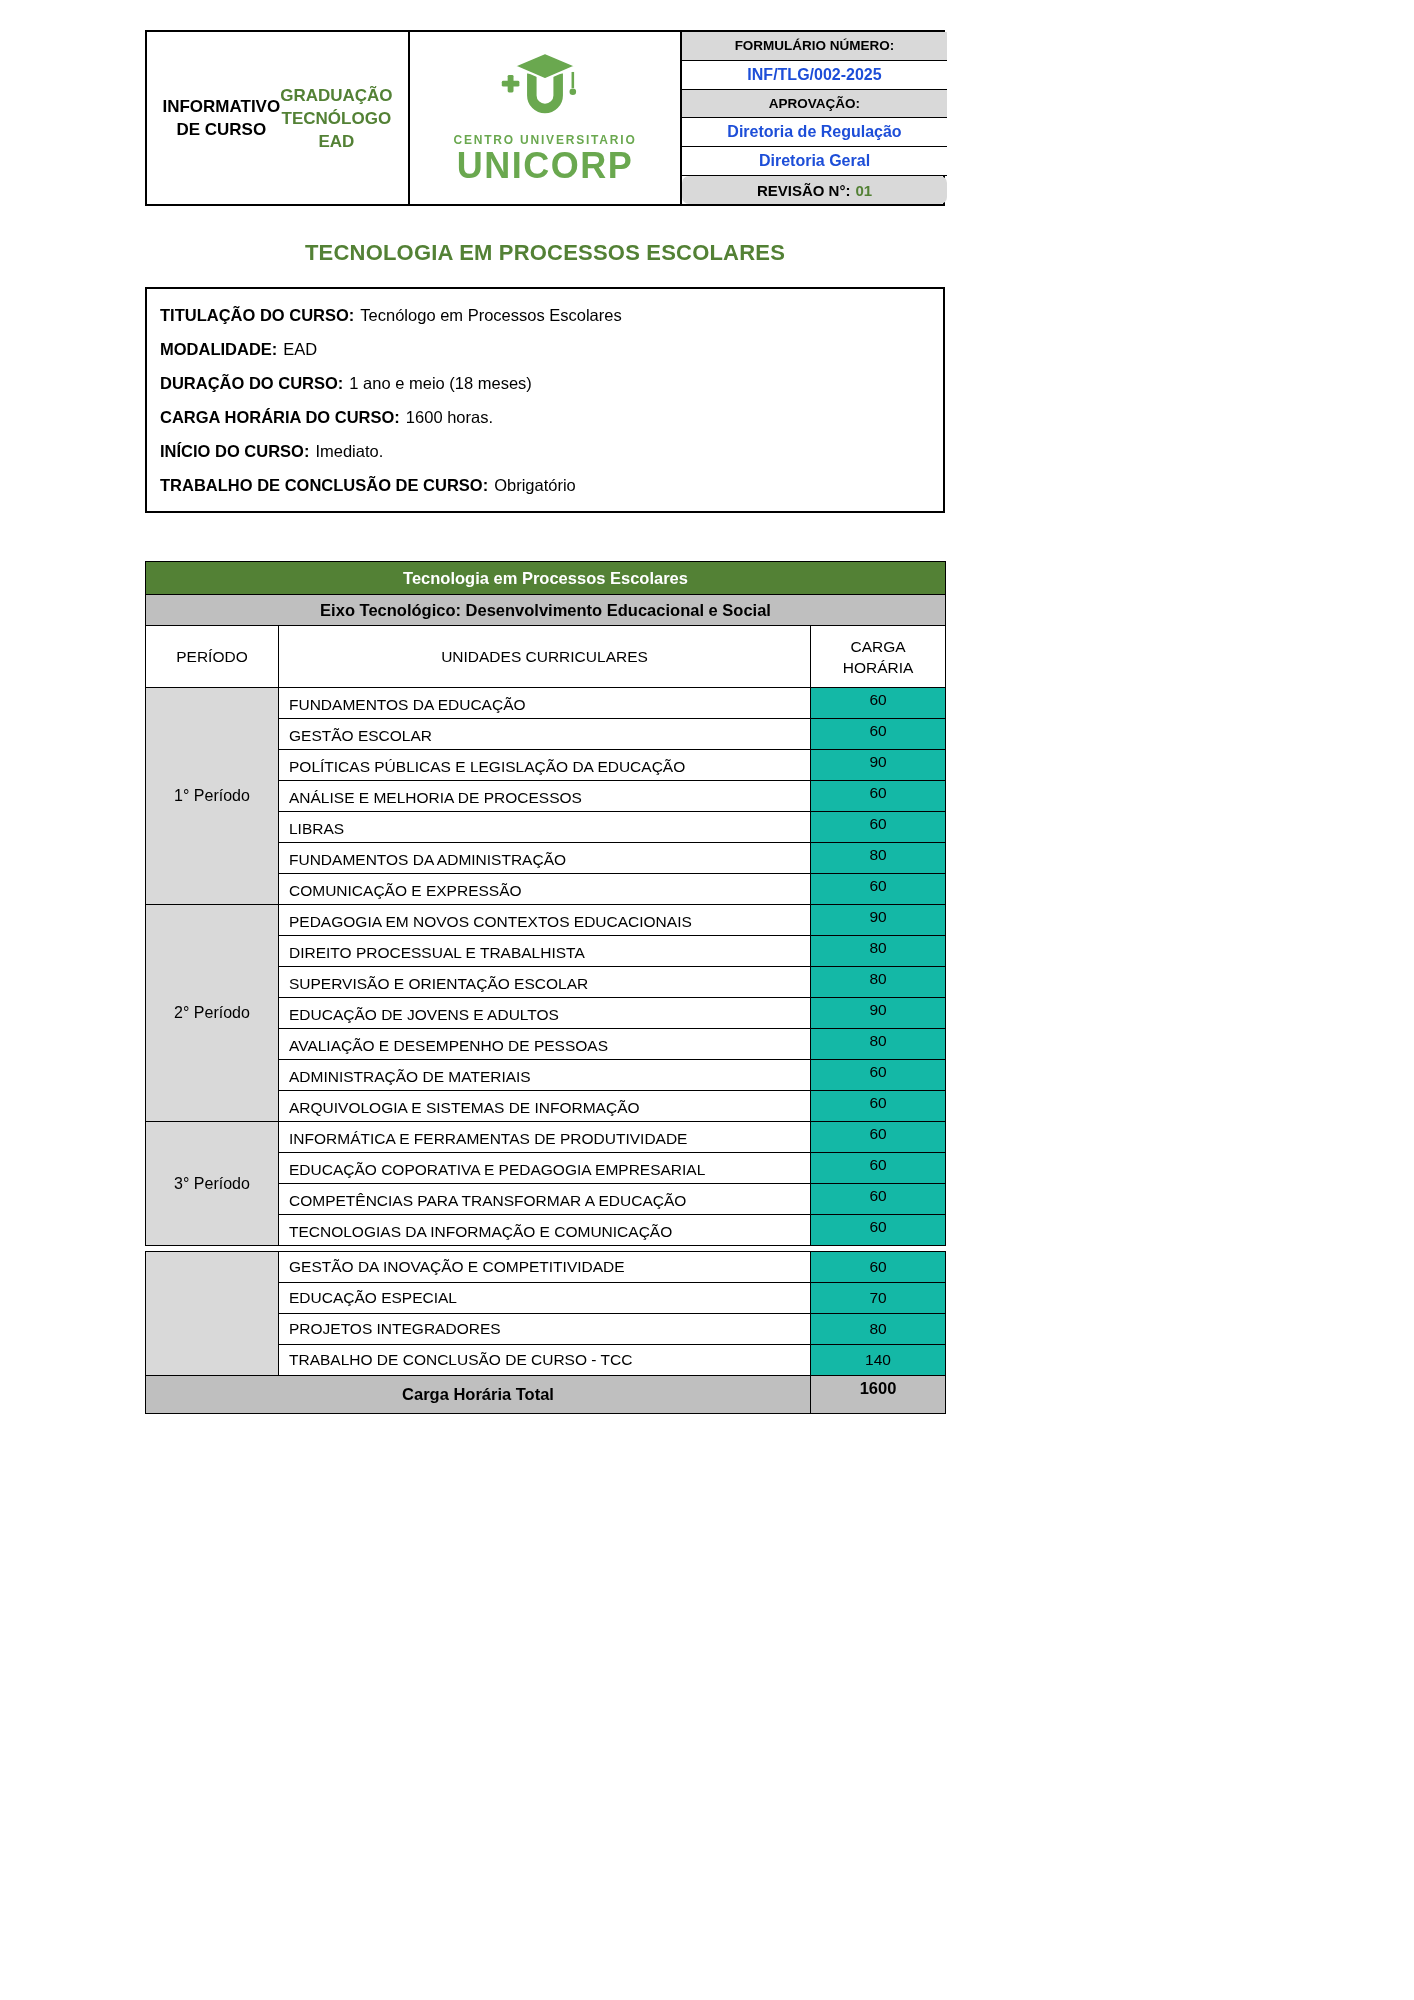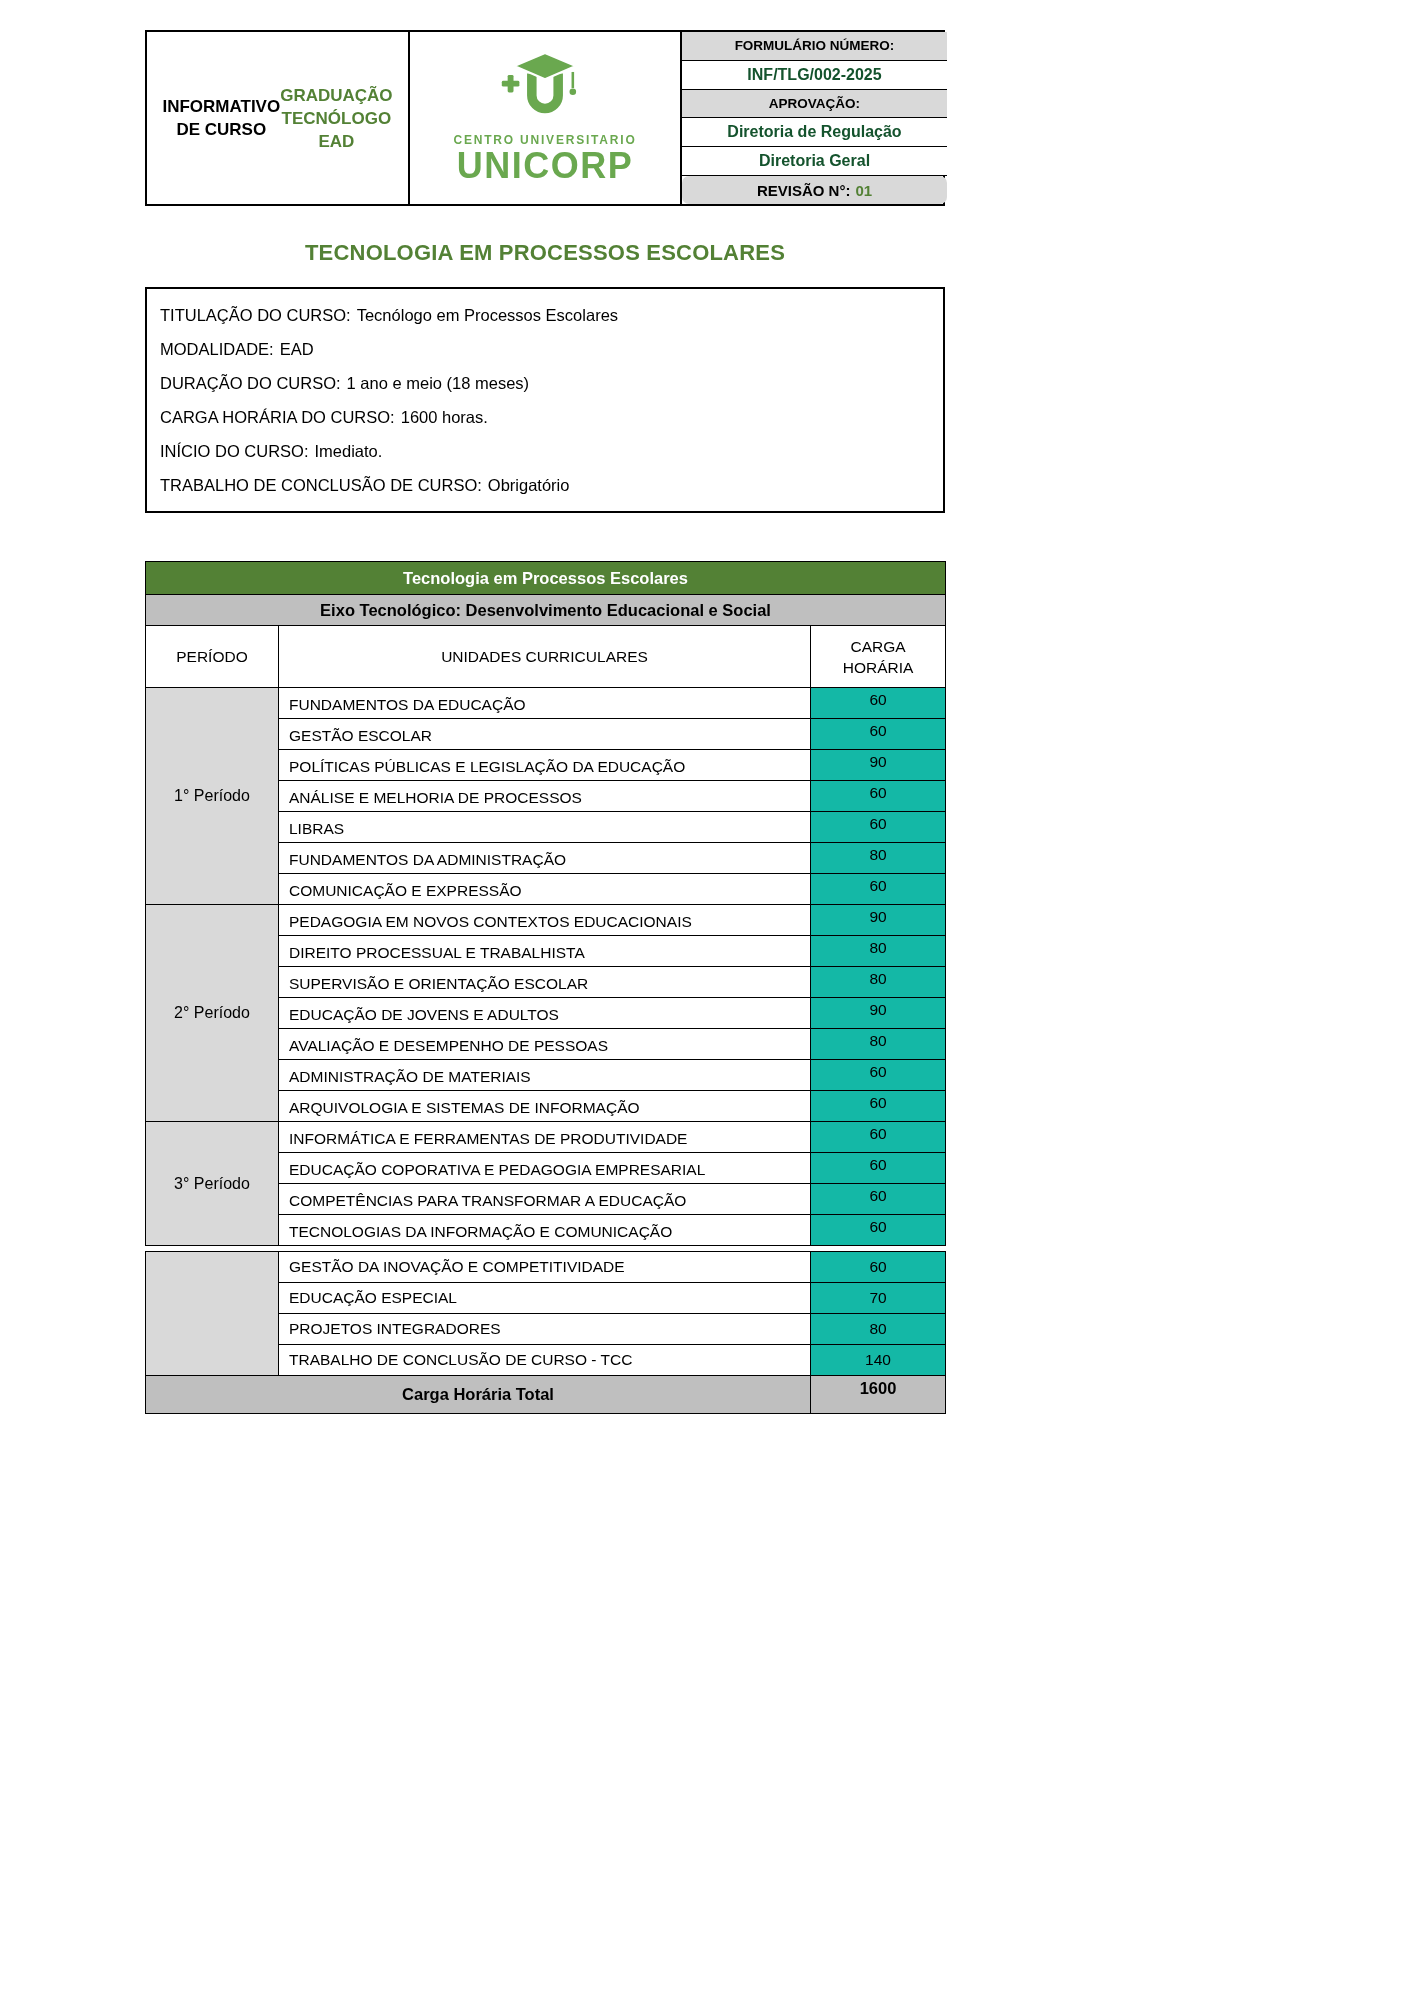--- a/index.html
+++ b/index.html
@@ -18,31 +18,31 @@
   .h-divider { width:100%; border-top:1.5px solid #000; margin:9px 0 5px; }
   .h-green { font-weight:bold; font-size:17px; line-height:23px; color:#538135; }
   .h-center { border-right:2px solid #000; display:flex; flex-direction:column; align-items:center; justify-content:center; padding:4px 0 6px; }
   .logo-svg { width:118px; height:82px; display:block; }
   .logo-org { font-size:12px; letter-spacing:1.8px; color:#6aa84f; font-weight:bold; margin-top:1px; white-space:nowrap; }
   .logo-name { font-size:36px; font-weight:bold; color:#6aa84f; letter-spacing:1.5px; line-height:37px; }
   .h-right { display:flex; flex-direction:column; }
   .h-row { flex:1; display:flex; align-items:center; justify-content:center; border-bottom:1px solid #000; background:#fff; white-space:nowrap; }
   .h-row:last-child { border-bottom:none;border-radius:7px; }
   .h-row.gray { background:#d9d9d9; font-weight:bold; font-size:13.5px; }
-  .h-row.green-val { color:#14532d; font-weight:bold; font-size:16px; }
+  .h-row.green-val { color:#1d4ed8; font-weight:bold; font-size:16px; }
   .h-row.rev { font-size:15px; }
   .rev-val { color:#538135; margin-left:5px; }
 
   
   .doc-title { margin:34px 0 0; text-align:center; color:#538135; font-weight:bold; font-size:22px; letter-spacing:0.2px; }
 
   
   .info-box { margin-top:21px; border:2px solid #000; padding:9px 13px 9px 13px; background:#fff; }
   .info-line { font-size:16.5px; line-height:34px; }
-  .info-line .lbl { font-weight:normal; }
+  .info-line .lbl { font-weight:bold; }
   .info-line .val { margin-left:6px;margin-top:16px; }
 
   
   .course-table { margin-top:48px; width:800px; border-collapse:collapse; table-layout:fixed; }
   .course-table.table2 { margin-top:5px; }
   .course-table td, .course-table th { border:1.5px solid #000; }
   .c-per { width:133px; } .c-sub { width:532px; } .c-hrs { width:135px; }
 
   .t-green { background:#538135; color:#fff; font-weight:bold; font-size:16.5px; height:33px; text-align:center; vertical-align:middle; }
   .t-gray  { background:#bfbfbf; color:#000; font-weight:bold; font-size:16.5px; height:31px; text-align:center; vertical-align:middle; }

